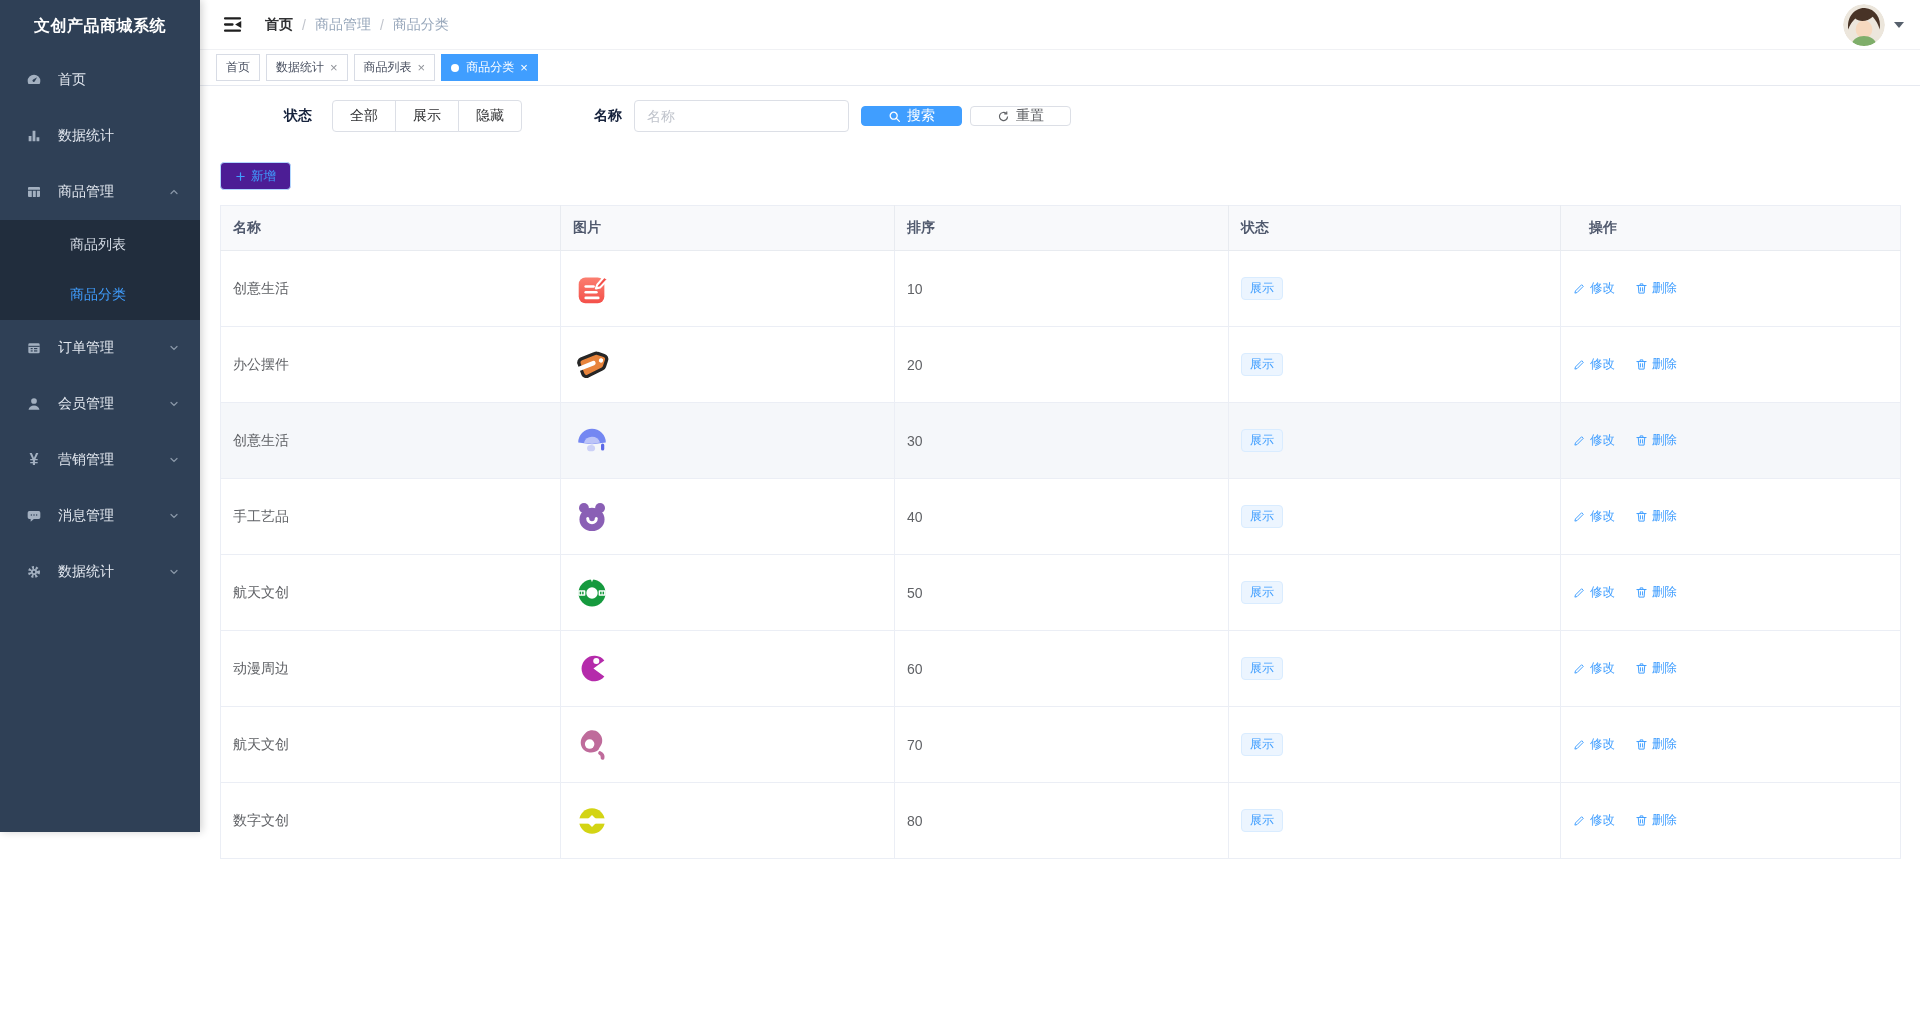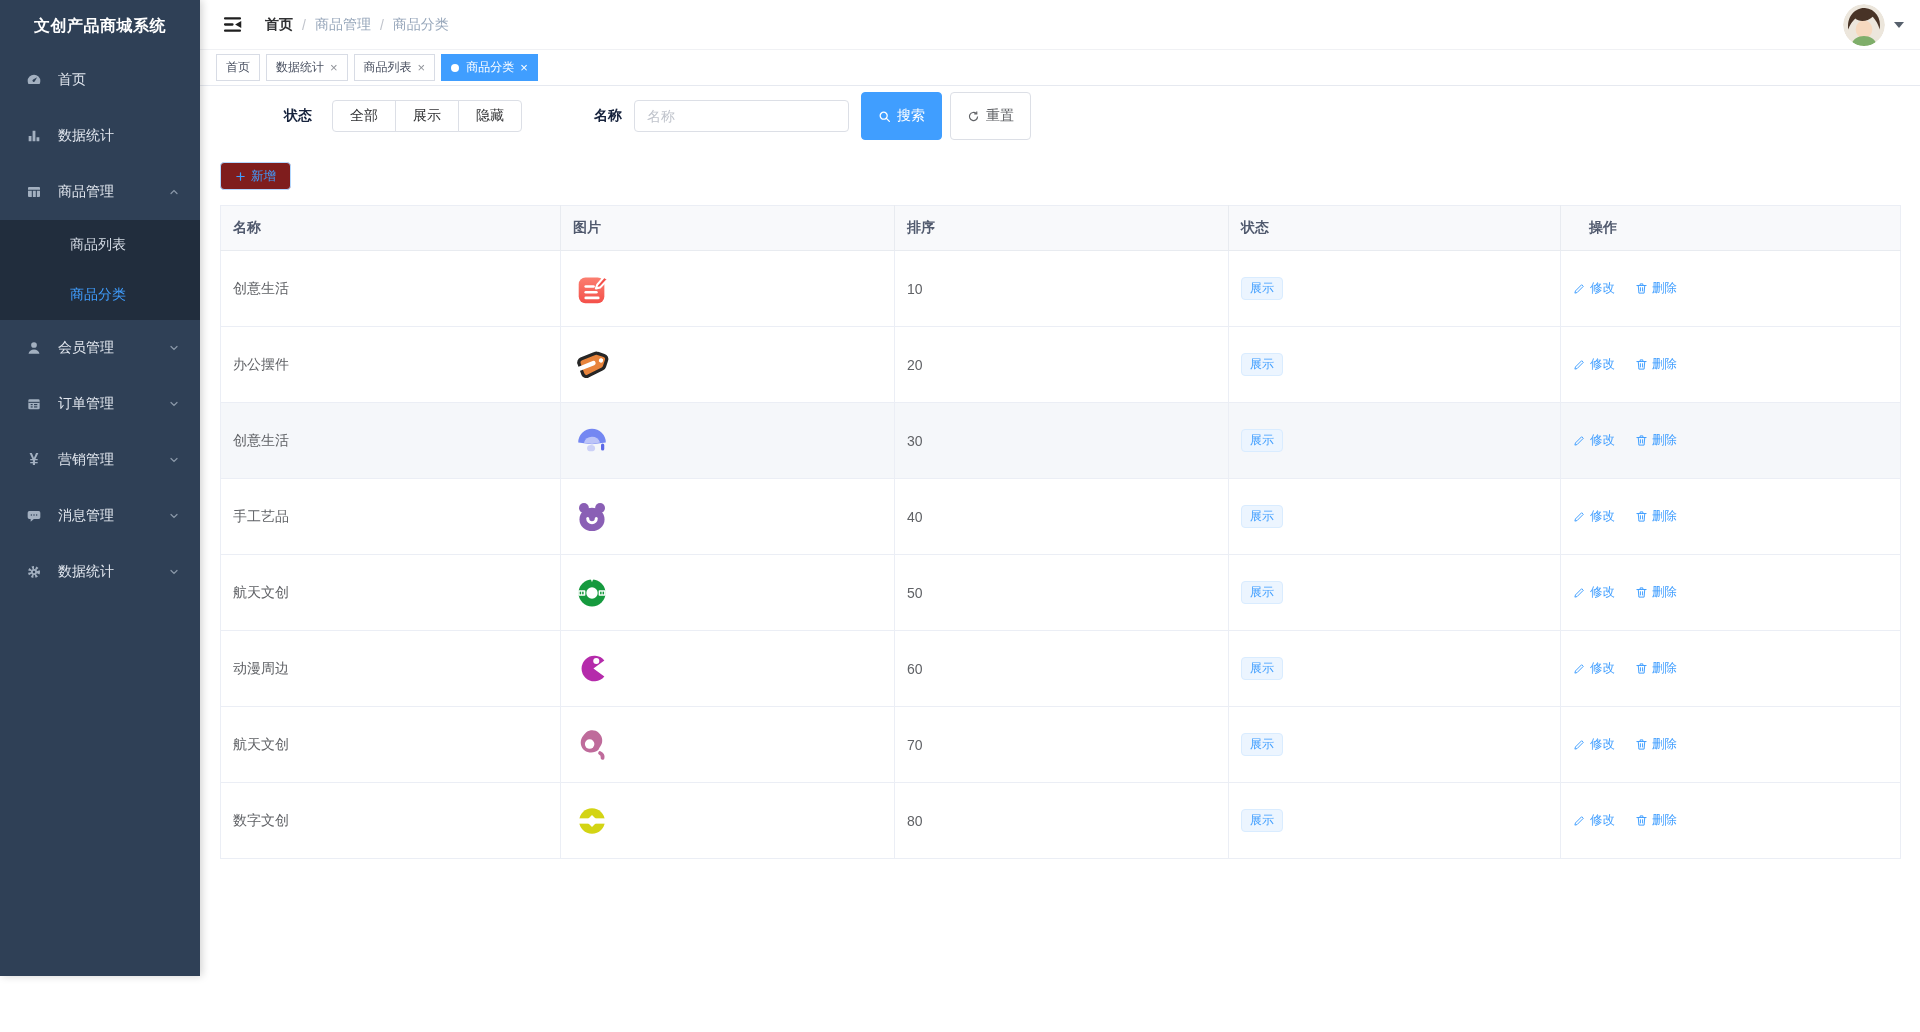--- a/index.html
+++ b/index.html
@@ -1,20 +1,20 @@
 <!DOCTYPE html>
 <html><head>
 <meta charset="utf-8">
 <style>
   * { margin:0; padding:0; box-sizing:border-box; }
   html,body { width:1920px; height:1032px; overflow:hidden;
     font-family:"Liberation Sans","DejaVu Sans",sans-serif; background:#fff; color:#606266; }
 
   
-  .sidebar { position:fixed; left:0; top:0; width:200px; height:976px;
+  .sidebar { position:fixed; left:0; top:0; width:200px; height:832px;
     background:#2f4056; box-shadow:2px 0 8px rgba(0,0,0,.18); z-index:5; }
   .logo { height:52px; display:flex; align-items:center; justify-content:center;
     color:#fff; font-size:16px; font-weight:bold; letter-spacing:.5px; }
   .menu-item { height:56px; display:flex; align-items:center; padding:0 20px 0 26px;
     color:#e2e7ef; font-size:14px; cursor:pointer; }
   .micon { width:16px; height:16px; color:#a3b0c0; margin-right:16px; flex:none; display:flex; align-items:center; justify-content:center; }
   .micon svg { display:block; }
   .mlabel { flex:1; white-space:nowrap; }
   .chev { color:#8费a; color:#8b98a9; display:flex; }
   .yen-glyph { font-size:16px; font-weight:bold; color:#a3b0c0; line-height:1; }
@@ -53,29 +53,29 @@
   .btn-group { display:flex; margin-left:20px; }
   .btn-group button { height:32px; padding:0 17px; background:#fff; border:1px solid #dcdfe6;
     font-size:14px; color:#303133; cursor:pointer; margin-left:-1px;
     font-family:inherit; }
   .btn-group button:first-child { border-radius:4px 0 0 4px; margin-left:0; }
   .btn-group button:last-child { border-radius:0 4px 4px 0; }
   .name-label { margin-left:72px; }
   .name-input { margin-left:12px; width:215px; height:32px; border:1px solid #dcdfe6;
     border-radius:4px; padding:0 12px; font-size:14px; color:#606266; outline:none; font-family:inherit; }
   .name-input::placeholder { color:#c0c4cc; }
-  .btn { height:48px; display:inline-flex; align-items:center; gap:6px; padding:0 16px;
+  .btn { height:20px; display:inline-flex; align-items:center; gap:6px; padding:0 26px;
     border-radius:4px; font-size:14px; cursor:pointer; border:1px solid #dcdfe6;
     background:#fff; color:#606266; font-family:inherit; }
   .btn-primary { background:#409eff; border-color:#409eff; color:#fff; margin-left:12px; }
   .btn-plain { margin-left:8px; }
 
   .toolbar { padding:16px 20px 0; }
   .btn-add { height:28px; display:inline-flex; align-items:center; gap:5px; padding:0 14px;
-    background:#7f1d1d; border:1px solid #b3d8ff; color:#409eff; border-radius:4px;
+    background:#4c1d95; border:1px solid #b3d8ff; color:#409eff; border-radius:4px;
     font-size:12.5px; cursor:pointer; font-family:inherit; }
 
   .tablewrap { margin:15px 20px 0; }
   table { width:1680px; border-collapse:collapse; table-layout:fixed; background:#fff;
     border:1px solid #ebeef5; }
   th { height:45px; background:#f8f9fb; text-align:left; padding-left:12px;
     font-size:14px; font-weight:600; color:#515a6e; border-right:1px solid #e8ebf0;
     border-bottom:1px solid #e8ebf0; }
   th:last-child { border-right:none;padding-left:28px; }
   td { height:76px; padding-left:12px; font-size:14px; color:#606266;
@@ -134,46 +134,46 @@
     <div class="submenu-item">
       <span>商品列表</span>
     </div>
     <div class="submenu-item active">
       <span>商品分类</span>
     </div>
   </div>
 
   <div class="menu-item">
     <span class="micon">
-      <svg width="16" height="16" viewBox="0 0 24 24" fill="currentColor">
-          <path d="M12 11.8a4.3 4.3 0 1 0 0-8.6 4.3 4.3 0 0 0 0 8.6zM3.8 20.8c.5-4.3 4-6.6 8.2-6.6s7.7 2.3 8.2 6.6z"></path>
-        </svg>
-    </span>
-    <span class="mlabel">会员管理</span>
-    <span class="chev">
-      <svg width="12" height="12" viewBox="0 0 24 24">
-          <path d="M6 9l6 6 6-6" fill="none" stroke="currentColor" stroke-width="2.4" stroke-linecap="round"></path>
-        </svg>
-    </span>
-  </div>
-
-  <div class="menu-item">
-    <span class="micon">
       <svg width="16" height="16" viewBox="0 0 24 24">
           <rect x="3.5" y="5" width="17" height="15" rx="2" fill="currentColor"></rect>
           <path d="M3.5 9.5h17" stroke="#2f4056" stroke-width="1.6"></path>
           <g fill="#2f4056">
             <rect x="7" y="12" width="3" height="1.8"></rect>
             <rect x="12" y="12" width="5" height="1.8"></rect>
             <rect x="7" y="15.5" width="3" height="1.8"></rect>
             <rect x="12" y="15.5" width="5" height="1.8"></rect>
           </g>
         </svg>
     </span>
     <span class="mlabel">订单管理</span>
+    <span class="chev">
+      <svg width="12" height="12" viewBox="0 0 24 24">
+          <path d="M6 9l6 6 6-6" fill="none" stroke="currentColor" stroke-width="2.4" stroke-linecap="round"></path>
+        </svg>
+    </span>
+  </div>
+
+  <div class="menu-item">
+    <span class="micon">
+      <svg width="16" height="16" viewBox="0 0 24 24" fill="currentColor">
+          <path d="M12 11.8a4.3 4.3 0 1 0 0-8.6 4.3 4.3 0 0 0 0 8.6zM3.8 20.8c.5-4.3 4-6.6 8.2-6.6s7.7 2.3 8.2 6.6z"></path>
+        </svg>
+    </span>
+    <span class="mlabel">会员管理</span>
     <span class="chev">
       <svg width="12" height="12" viewBox="0 0 24 24">
           <path d="M6 9l6 6 6-6" fill="none" stroke="currentColor" stroke-width="2.4" stroke-linecap="round"></path>
         </svg>
     </span>
   </div>
 
   <div class="menu-item">
     <span class="micon">
         <span class="yen-glyph">¥</span>

